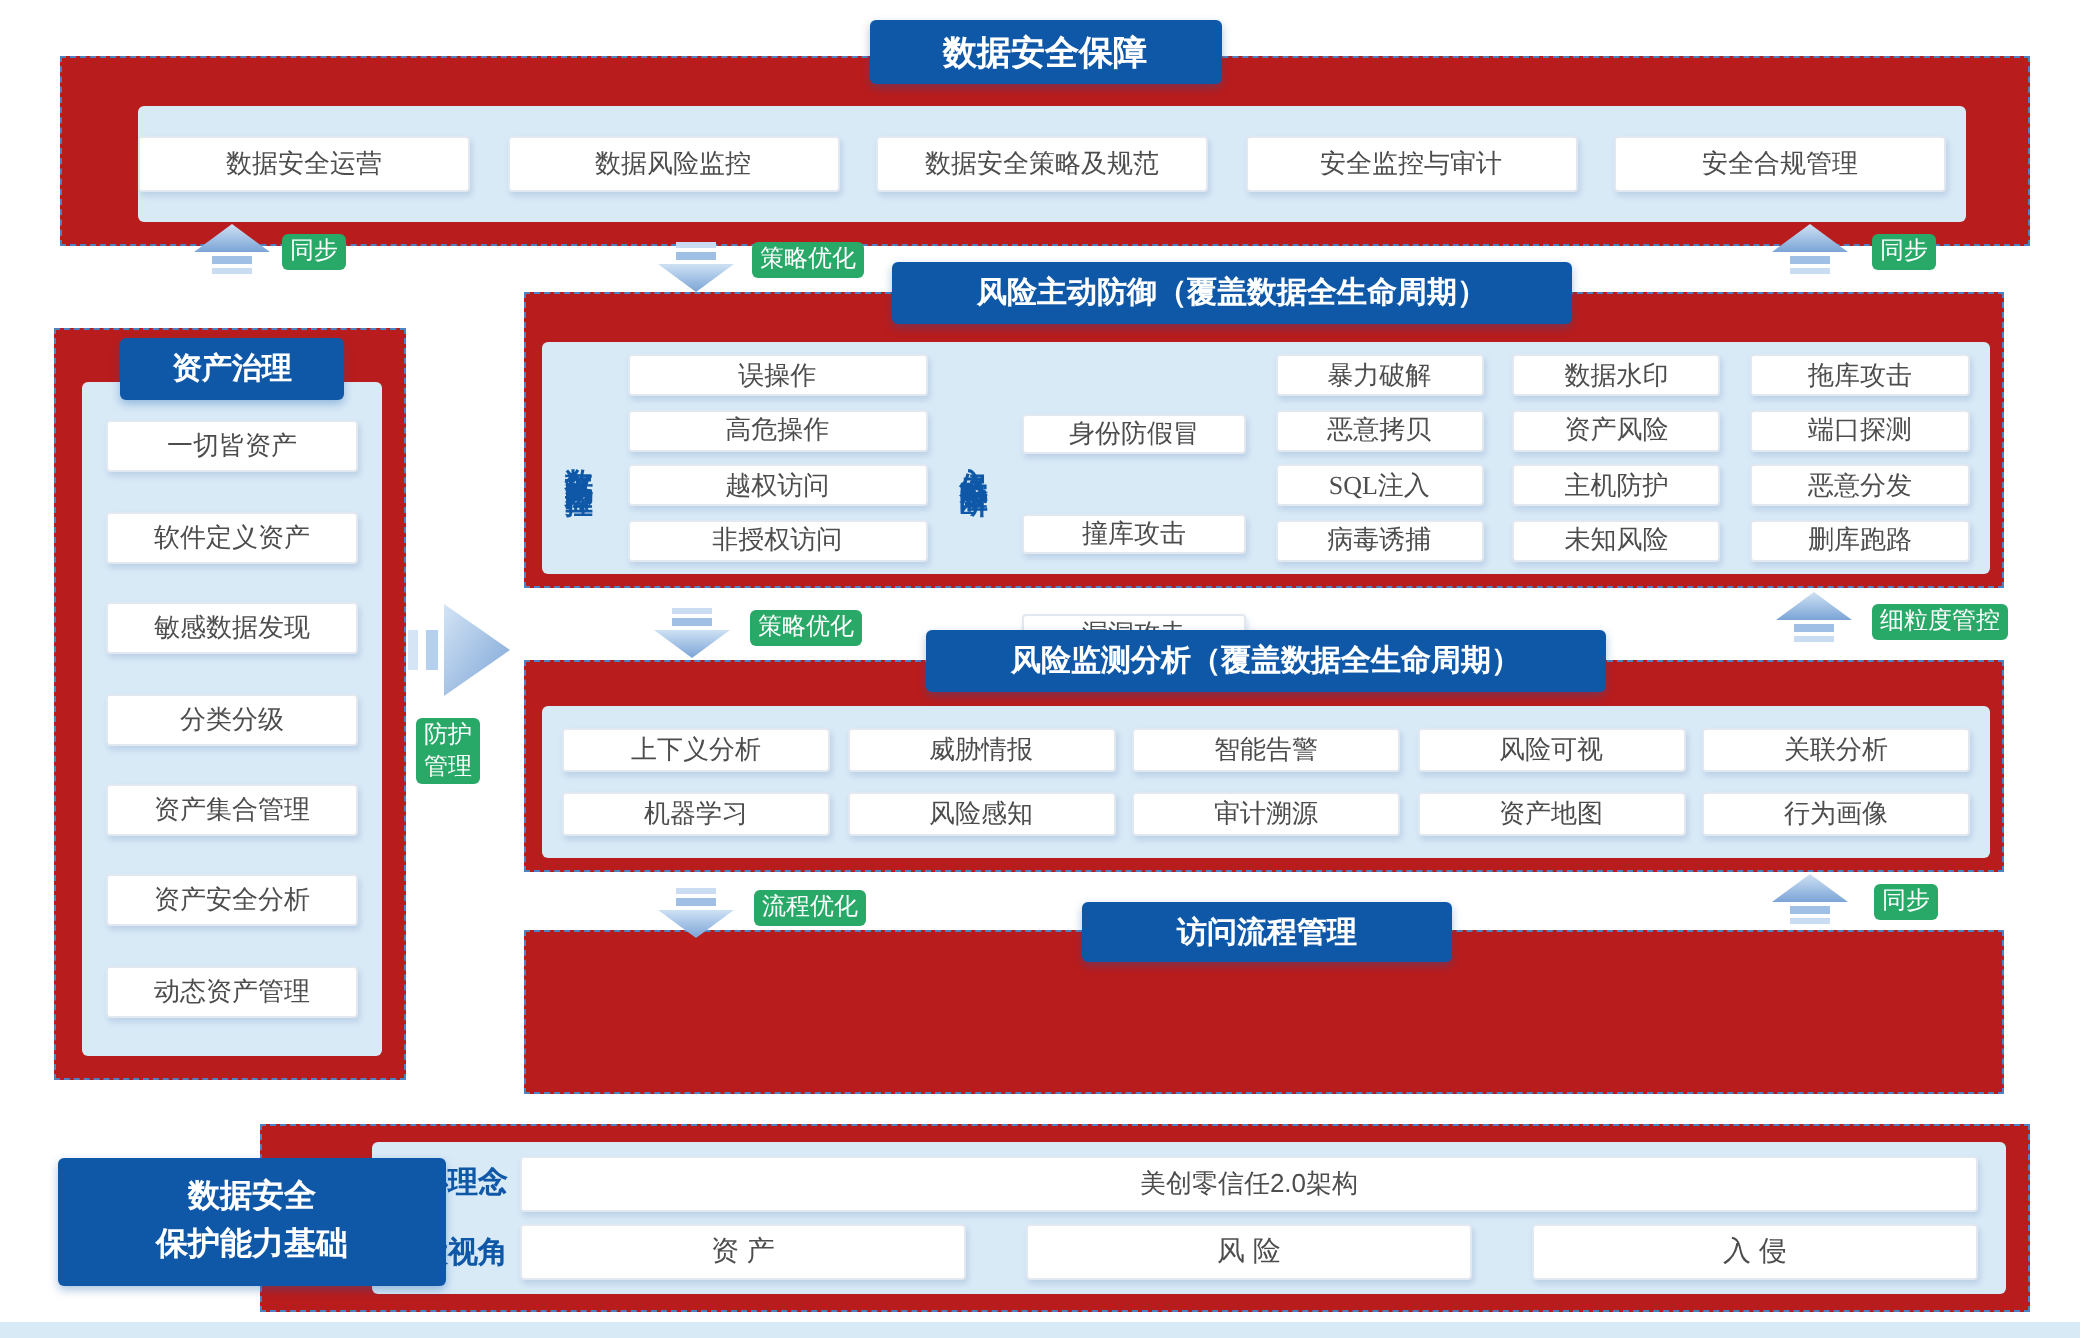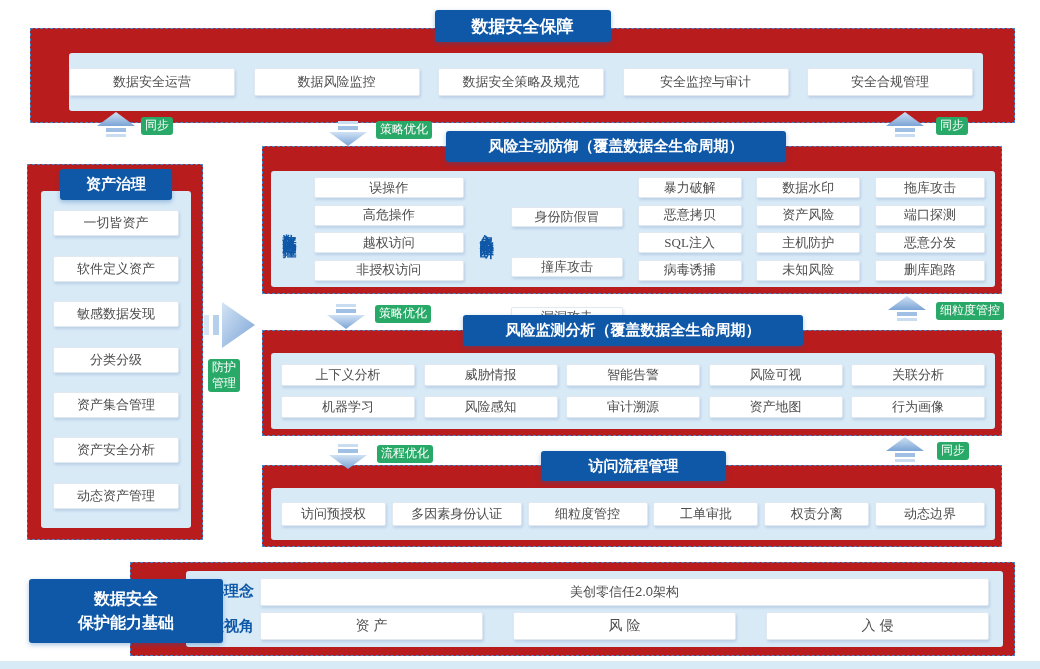--- a/index.html
+++ b/index.html
@@ -179,28 +179,20 @@
         <div class="box">风险感知</div>
         <div class="box">审计溯源</div>
         <div class="box">资产地图</div>
         <div class="box">行为画像</div>
       </div>
     </div>
   </div>
 
   <div class="sect" id="s-acc">
     <div class="hdr">访问流程管理</div>
-    <div class="panel" id="p-acc">
-      <div class="box" style="width:105px">访问预授权</div>
-      <div class="box" style="width:130px">多因素身份认证</div>
-      <div class="box" style="width:120px">细粒度管控</div>
-      <div class="box" style="width:105px">工单审批</div>
-      <div class="box" style="width:105px">权责分离</div>
-      <div class="box" style="width:110px">动态边界</div>
-    </div>
   </div>
 
   <div class="sect" id="s-found">
     <div id="found-title">
       <span>数据安全</span>
       <span>保护能力基础</span>
     </div>
     <div class="panel" id="p-found">
       <div class="frow">
         <div class="flabel">核心理念</div>

